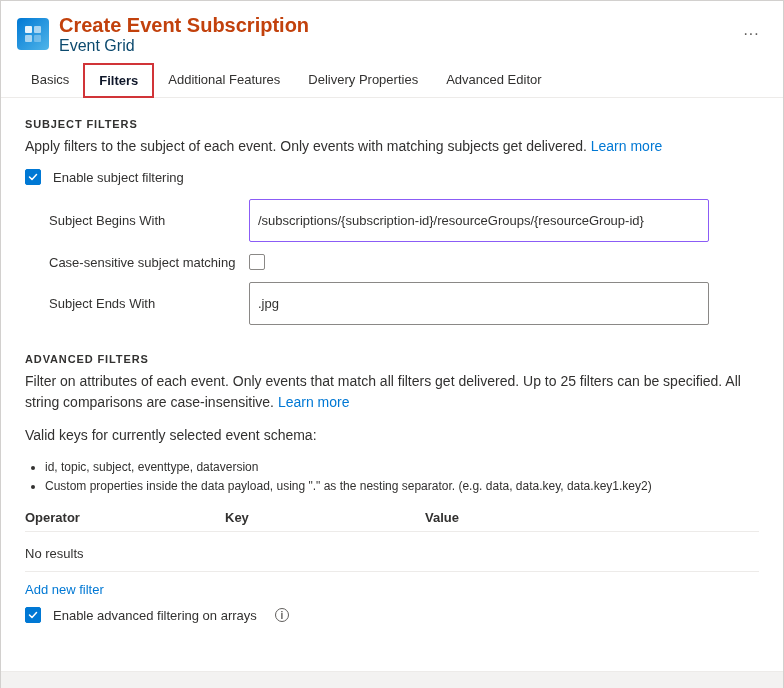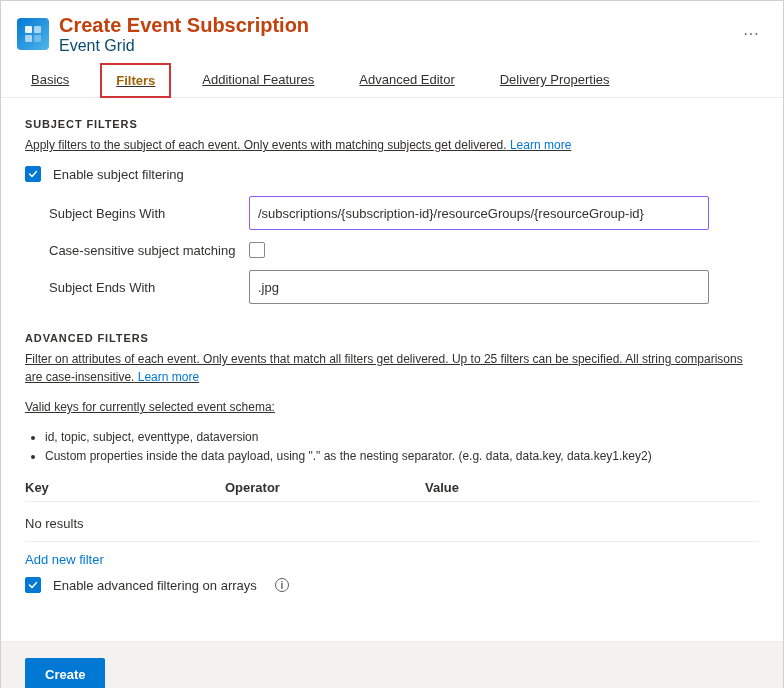--- a/index.html
+++ b/index.html
@@ -57,37 +57,36 @@
     .header-more {
       color: #605e5c;
       font-size: 16px;
       cursor: pointer;
       padding: 4px 8px;
     }
     .nav-tabs {
       display: flex;
       align-items: flex-end;
       margin-top: 8px;
-      gap: 17px;
-      text-decoration: underline;
+      gap: 0;
     }
     .nav-tab {
       padding: 8px 14px;
       font-size: 13px;
       color: #323130;
       cursor: pointer;
       border: none;
       background: none;
       border-bottom: 2px solid transparent;
       margin-bottom: 0;
       white-space: nowrap;
     }
     .nav-tab.active {
       border: 2px solid #d13438;
-      color: #a16207;
+      color: #0f172a;
       font-weight: 600;
       background: #ffffff;
       margin-bottom: -1px;
       padding-bottom: 8px;
     }
     .content {
       padding: 20px 24px;
       flex: 1;
     }
     .section {
@@ -95,25 +94,24 @@
     }
     .section-title {
       font-size: 11px;
       font-weight: 700;
       letter-spacing: 0.08em;
       color: #323130;
       margin-bottom: 6px;
       text-transform: uppercase;
     }
     .section-desc {
-      font-size: 12px;
+      font-size: 14px;
       color: #323130;
       margin-bottom: 12px;
       line-height: 1.5;
-      text-decoration: underline;
     }
     .section-desc a, .learn-more {
       color: #0078d4;
       text-decoration: none;
       cursor: pointer;
     }
     .checkbox-row {
       display: flex;
       align-items: center;
       margin-bottom: 14px;
@@ -158,21 +156,21 @@
       padding-left: 24px;
     }
     .form-label {
       width: 200px;
       font-size: 13px;
       color: #323130;
       flex-shrink: 0;
     }
     .form-input {
       flex: 1;
-      height: 34px;
+      height: 43px;
       border: 1px solid #8a8886;
       border-radius: 2px;
       padding: 0 8px;
       font-size: 13px;
       color: #323130;
       outline: none;
       max-width: 460px;
     }
     .form-input-purple {
       border-color: #8b5cf6;
@@ -265,22 +263,22 @@
       <div class="header-title-group">
         <div class="header-title">Create Event Subscription</div>
         <div class="header-subtitle">Event Grid</div>
       </div>
       <div class="header-more">···</div>
     </div>
     <nav class="nav-tabs">
       <button class="nav-tab">Basics</button>
       <button class="nav-tab active">Filters</button>
       <button class="nav-tab">Additional Features</button>
+      <button class="nav-tab">Delivery Properties</button>
       <button class="nav-tab">Advanced Editor</button>
-      <button class="nav-tab">Delivery Properties</button>
     </nav>
   </div>
 
   <div class="content">
 
     <div class="section">
       <div class="section-title">SUBJECT FILTERS</div>
       <div class="section-desc">
         <span>Apply filters to the subject of each event. Only events with matching subjects get delivered.</span>
         <a class="learn-more">Learn more</a>
@@ -319,22 +317,22 @@
       </div>
 
       <div class="section-desc">Valid keys for currently selected event schema:</div>
       <ul class="bullet-list">
         <li>id, topic, subject, eventtype, dataversion</li>
         <li>Custom properties inside the data payload, using "." as the nesting separator. (e.g. data, data.key, data.key1.key2)</li>
       </ul>
 
       
       <div class="table-header">
+        <div class="table-header-cell table-col-operator">Operator</div>
         <div class="table-header-cell table-col-key">Key</div>
-        <div class="table-header-cell table-col-operator">Operator</div>
         <div class="table-header-cell table-col-value">Value</div>
       </div>
       <div class="table-no-results">No results</div>
 
       <a class="add-filter-link">Add new filter</a>
 
       <div class="checkbox-row">
         <div class="checkbox-custom">
           <svg viewBox="0 0 10 10" fill="none" xmlns="http://www.w3.org/2000/svg">
             <path d="M1.5 5L4 7.5L8.5 2.5" stroke="white" stroke-width="1.5" stroke-linecap="round" stroke-linejoin="round"></path>

